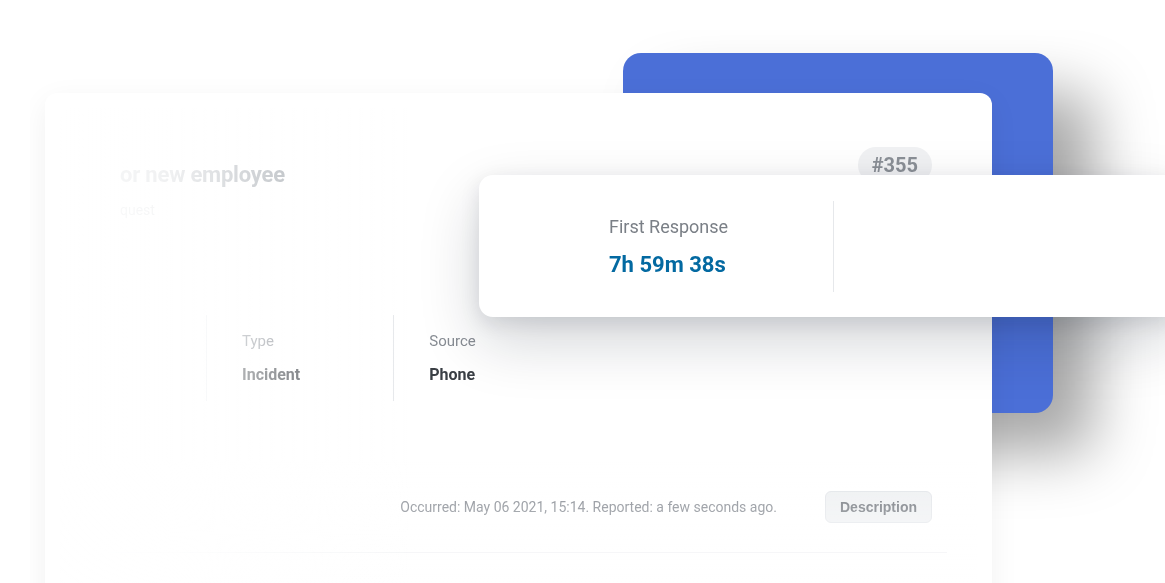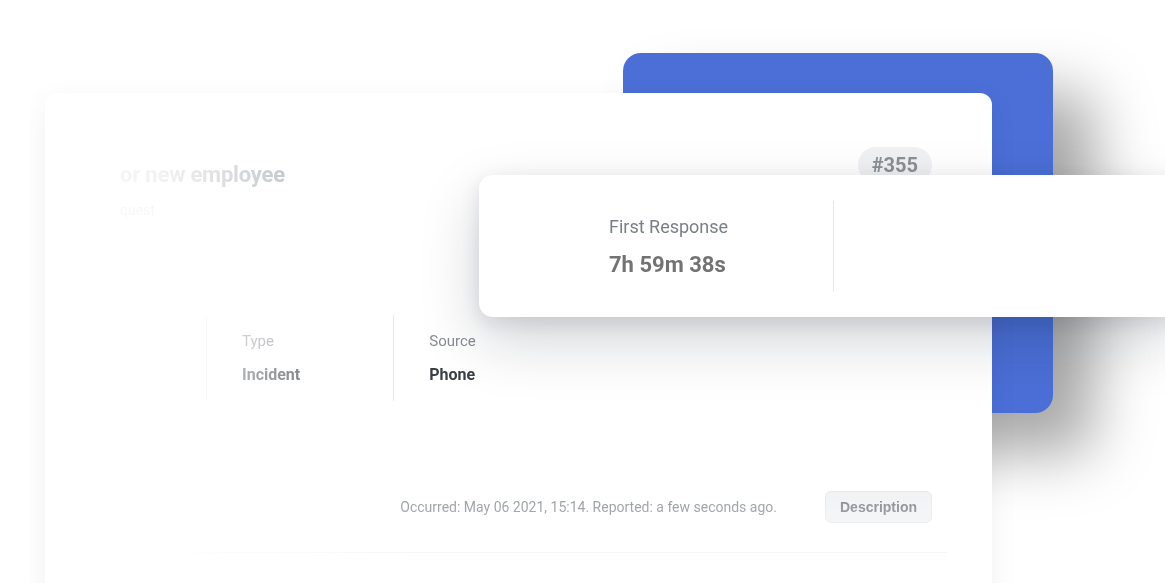--- a/index.html
+++ b/index.html
@@ -141,21 +141,21 @@
       padding-left: 0;
     }
     .sla-label {
       font-size: 18px;
       color: #7a7f86;
       margin-bottom: 10px;
     }
     .sla-value {
       font-size: 22px;
       font-weight: 700;
-      color: #737373;
+      color: #0369a1;
     }
   </style>
 </head>
 <body>
 
 <div class="blue-card"></div>
 
 <div class="ticket-card">
   <div class="ticket-header">
     <div>

